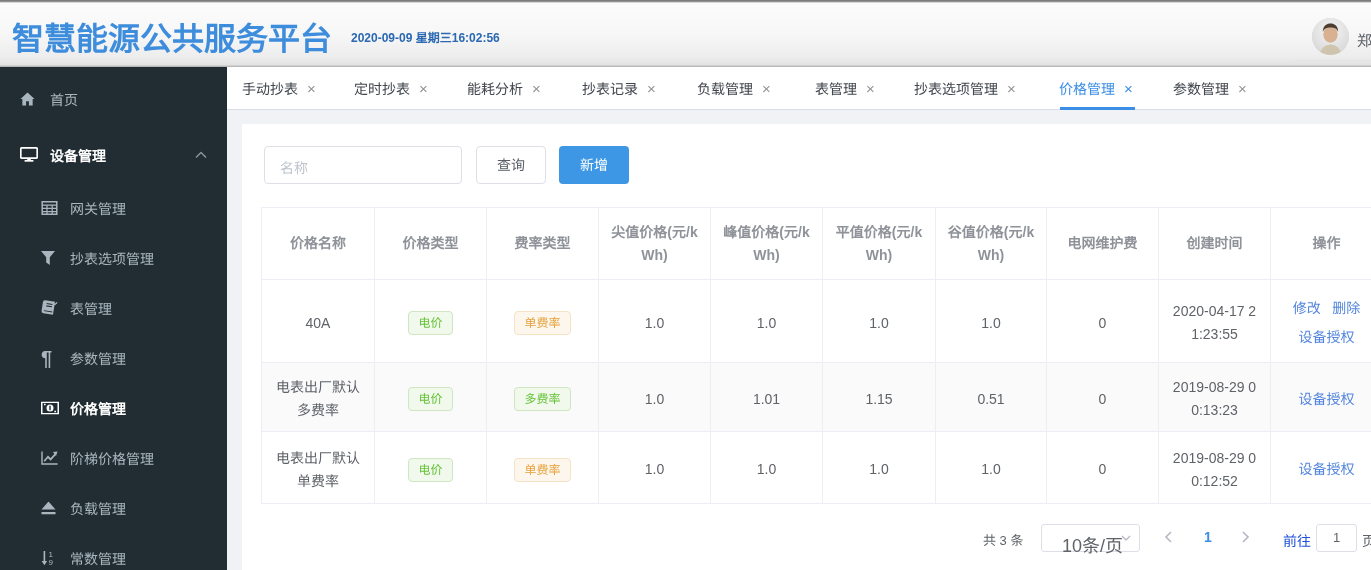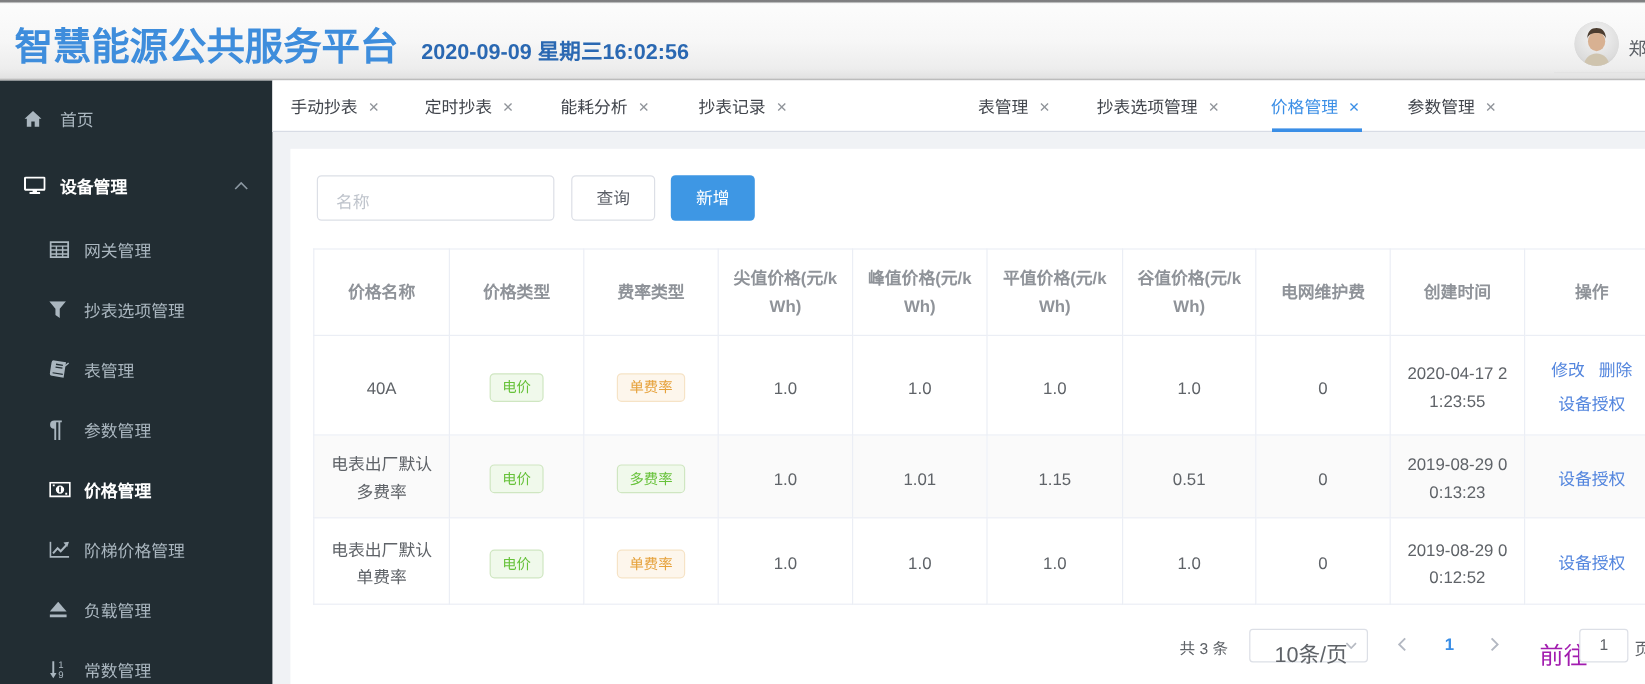--- a/index.html
+++ b/index.html
@@ -4,21 +4,21 @@
 <title>智慧能源公共服务平台</title>
 <style>
 *{margin:0;padding:0;box-sizing:border-box}
 html,body{width:1371px;height:570px;overflow:hidden}
 body{font-family:"Liberation Sans",sans-serif;background:#f0f2f5}
 #page{position:relative;width:1371px;height:570px;overflow:hidden;background:#f0f2f5}
 
 #header{position:absolute;left:0;top:0;width:1371px;height:67px;
  background:linear-gradient(180deg,#8a8a8c 0,#6e6f71 1px,#fcfcfc 3px,#f7f7f7 50%,#ededed 85%,#e2e2e2 97%,#b9b9b9 99%,#b5b5b5 100%);}
 #title{position:absolute;left:12px;top:13px;font-size:32px;font-weight:bold;color:#3e8ddc;letter-spacing:0px}
-#hdate{position:absolute;left:351px;top:28px;font-size:18px;font-weight:bold;color:#2a68b2}
+#hdate{position:absolute;left:351px;top:28px;font-size:12px;font-weight:bold;color:#2a68b2}
 #avatar{position:absolute;left:1312px;top:18px;width:37px;height:37px;border-radius:50%;overflow:hidden;
  background:radial-gradient(circle at 50% 40%,#f2f2f2 0,#d8d8d8 70%,#bdbdbd 100%)}
 #uname{position:absolute;left:1357px;top:29px;font-size:15px;color:#5c6066}
 #hline{position:absolute;left:1295px;top:60px;width:76px;height:1px;background:#e3e3e3}
 
 #sidebar{position:absolute;left:0;top:67px;width:227px;height:503px;background:#222d33;color:#aab6bf}
 .mi{position:absolute;left:0;width:227px;height:50px;font-size:14px}
 .mi .txt{position:absolute;left:70px;top:50%;transform:translateY(-50%);white-space:nowrap}
 .mi.lvl1 .txt{left:50px}
 .mi svg,.mi .ic{position:absolute;top:50%;transform:translateY(-50%)}
@@ -55,21 +55,21 @@
 .ops{line-height:29px !important}
 
 #pager{position:absolute;left:0;top:398px;width:1129px;height:32px;font-size:13px;color:#5f6368}
 #pgTotal{position:absolute;left:741px;top:8px}
 #pgSel{position:absolute;left:799px;top:2px;width:99px;height:28px;border:1px solid #dcdfe6;border-radius:3px;background:#fff}
 #pgSel span{position:absolute;left:20px;top:6px;font-size:18px;color:#5f6368}
 #pgSel svg{position:absolute;right:8px;top:10px}
 #pgPrev{position:absolute;left:922px;top:9px}
 #pgNum{position:absolute;left:962px;top:7px;color:#3a8ee6;font-weight:bold;font-size:14px}
 #pgNext{position:absolute;left:1000px;top:9px}
-#pgGo{position:absolute;left:1041px;top:8px;font-size:20px;color:#a21caf}
+#pgGo{position:absolute;left:1041px;top:8px;font-size:14px;color:#1d4ed8}
 #pgInput{position:absolute;left:1074px;top:2px;width:41px;height:28px;border:1px solid #dcdfe6;border-radius:3px;background:#fff;text-align:center;line-height:26px;font-size:13px;color:#5f6368}
 #pgPage{position:absolute;left:1120px;top:8px;font-size:14px;color:#5f6368}
 </style>
 </head>
 <body>
 <div id="page">
 
  <div id="sidebar">
   <div class="mi lvl1" style="top:4px;height:56px">
    <svg class="ic" width="15" height="15" viewBox="0 0 16 16">
@@ -166,20 +166,21 @@
   </div>
   <div id="uname">郑</div>
   <div id="hline"></div>
  </div>
 
  <div id="tabbar">
   <span class="tab" style="left:15px">手动抄表<span class="x">×</span></span>
   <span class="tab" style="left:127px">定时抄表<span class="x">×</span></span>
   <span class="tab" style="left:240px">能耗分析<span class="x">×</span></span>
   <span class="tab" style="left:355px">抄表记录<span class="x">×</span></span>
+  <span class="tab" style="left:470px">负载管理<span class="x">×</span></span>
   <span class="tab" style="left:588px">表管理<span class="x">×</span></span>
   <span class="tab" style="left:687px">抄表选项管理<span class="x">×</span></span>
   <span class="tab" style="left:946px">参数管理<span class="x">×</span></span>
   <span class="tab act" style="left:832px">价格管理<span class="x">×</span></span>
   <div id="tabline"></div>
  </div>
 
  <div id="card">
   <div id="nameinput">
         <span>名称</span>

